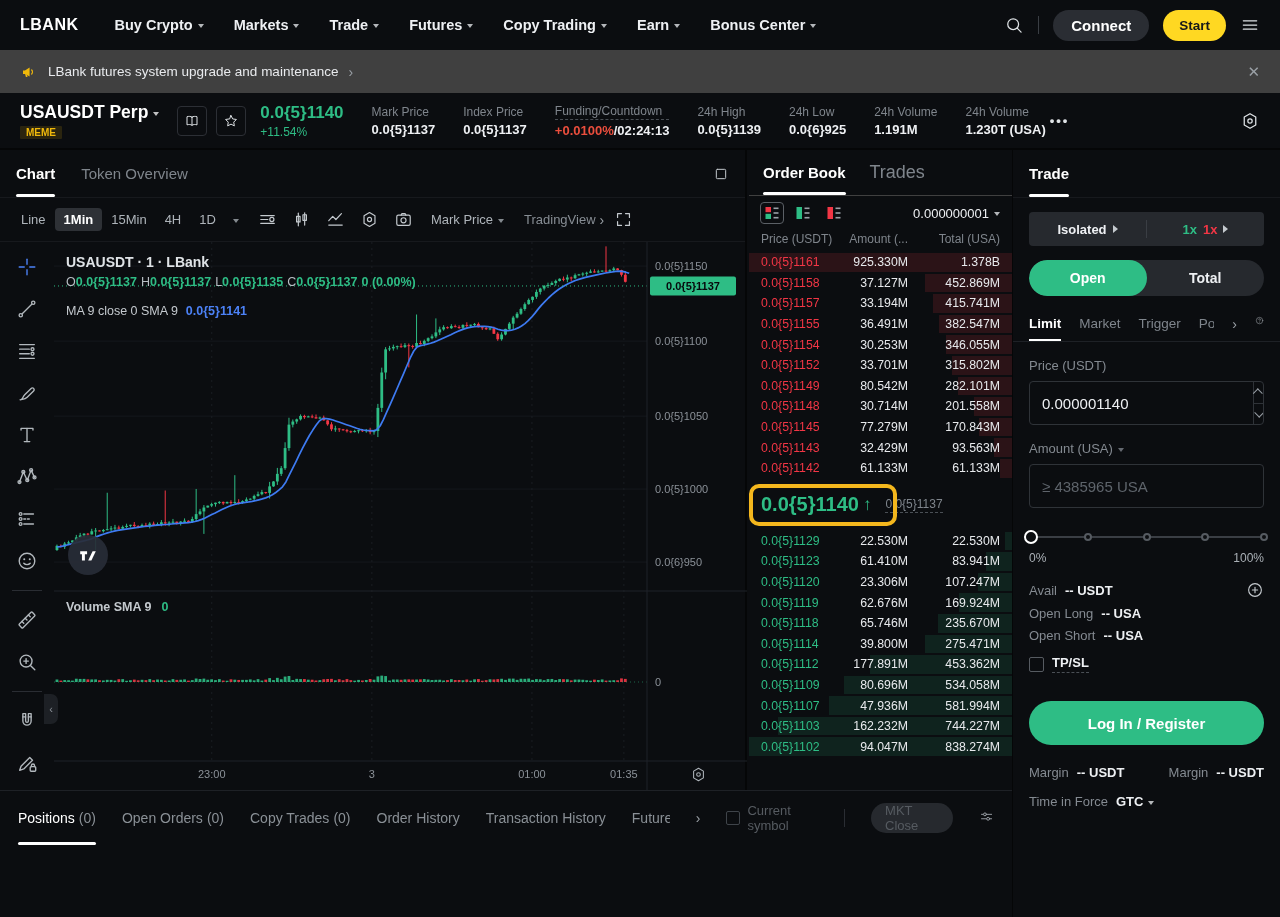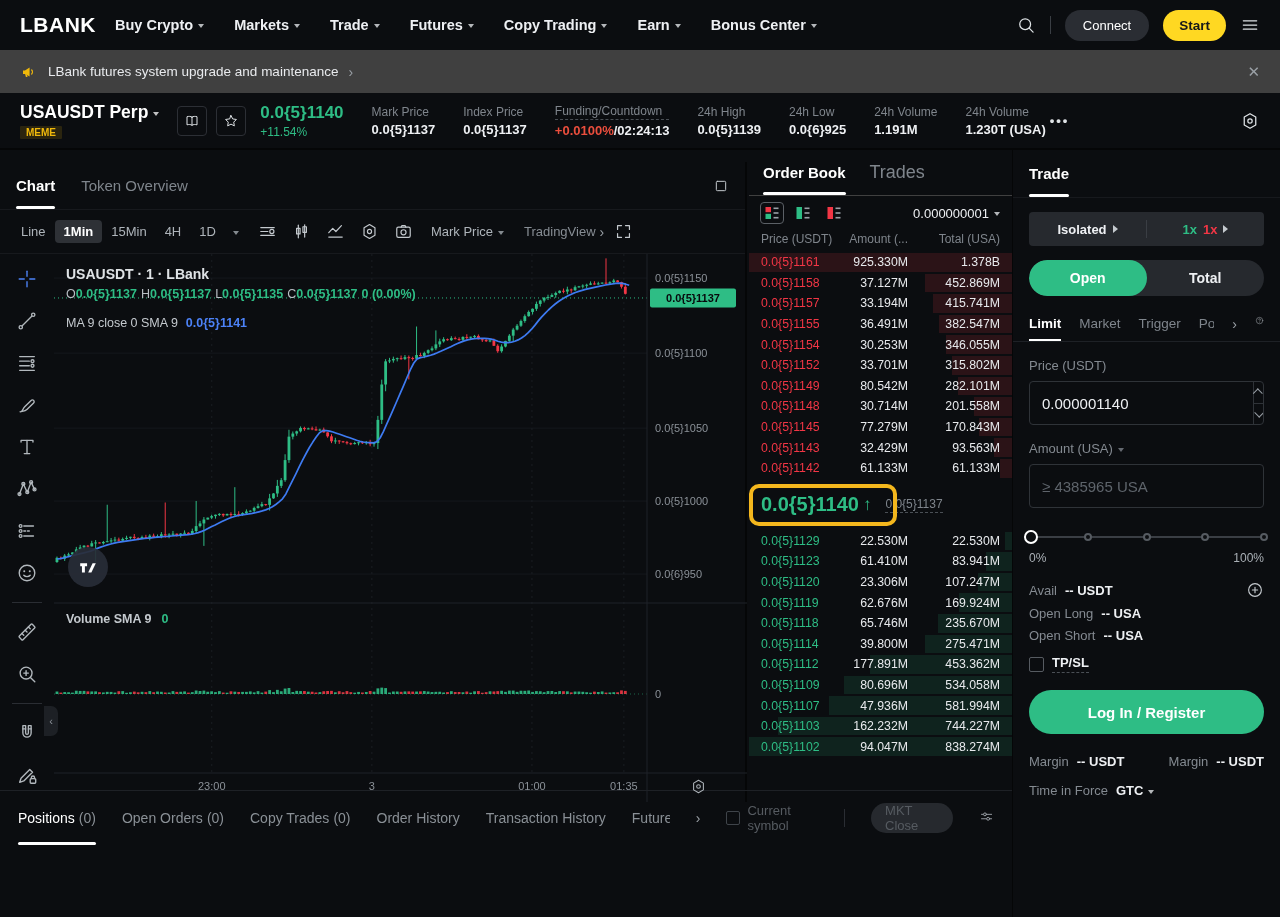--- a/index.html
+++ b/index.html
@@ -1,30 +1,30 @@
 <!DOCTYPE html>
 <html><head>
 <meta charset="utf-8">
 <style>
   *{margin:0;padding:0;box-sizing:border-box}
   body{background:#000;font-family:"Liberation Sans","DejaVu Sans",sans-serif}
   .app{position:relative;width:1280px;height:917px;background:#0b0d10;color:#eef0f3;overflow:hidden;font-size:13px}
   svg{display:block}
   
   .hdr{position:absolute;top:0;left:0;right:0;height:50px;display:flex;align-items:center;padding:0 20px;background:#0b0d10;z-index:5}
-  .logo{font-size:21px;font-weight:800;letter-spacing:.5px;color:#fff;margin-right:19px}
+  .logo{font-size:16px;font-weight:800;letter-spacing:.5px;color:#fff;margin-right:36px}
   .nav{display:flex;align-items:center;gap:30px}
   .nav-item{display:flex;align-items:center;font-size:14.5px;font-weight:600;color:#eef0f3;cursor:pointer}
   .caret{display:inline-block;width:0;height:0;border-left:3.5px solid transparent;border-right:3.5px solid transparent;border-top:4.5px solid currentColor;margin-left:5px;opacity:.75;transform:translateY(1px)}
   .hdr-right{margin-left:auto;display:flex;align-items:center;gap:14px}
   .icon16{width:18px;height:18px;color:#dfe3e6}
   .icon16 svg,.icon20 svg{width:100%;height:100%}
   .icon20{width:20px;height:20px;color:#dfe3e6}
   .vdiv{width:1px;height:18px;background:#3a3e44}
-  .btn-connect{height:31px;padding:0 18px;border-radius:16px;background:#2a2d33;color:#fff;font-size:13px;font-weight:400;display:flex;align-items:center;cursor:pointer}
+  .btn-connect{height:31px;padding:0 18px;border-radius:16px;background:#2a2d33;color:#fff;font-size:15px;font-weight:700;display:flex;align-items:center;cursor:pointer}
   .btn-start{height:31px;padding:0 16px;border-radius:16px;background:#ffd822;color:#16181a;font-size:13.5px;font-weight:700;display:flex;align-items:center;cursor:pointer}
   
   .announce{position:absolute;top:50px;left:0;right:0;height:43px;background:#404040;display:flex;align-items:center;padding:0 20px;gap:10px}
   .announce .txt{font-size:13.5px;color:#e8eaed}
   .chev-r{color:#9aa0a6;font-size:14px;line-height:1}
   .announce .x{margin-left:auto;color:#9aa0a6;font-size:15px;cursor:pointer}
   
   .ticker{position:absolute;top:93px;left:0;right:0;height:57px;display:flex;align-items:center;padding:0 20px;border-bottom:2px solid #050607}
   .sym-block{margin-right:12px}
   .sym-name{display:flex;align-items:center;font-size:17.5px;font-weight:700;color:#fff;cursor:pointer}
@@ -37,21 +37,21 @@
   .px-chg{font-size:12px;color:#2ebd85;margin-top:2px}
   .stats{display:flex;gap:28px;align-items:center}
   .stat-label{font-size:12px;color:#7f858c;white-space:nowrap}
   .stat-label.dashed{border-bottom:1px dashed #4a4f55;padding-bottom:1px}
   .stat-value{font-size:13px;font-weight:700;color:#eef0f3;margin-top:3px;white-space:nowrap}
   .stat-value .accent{color:#eb4e3d}
   .more-dots{color:#dfe3e6;font-weight:700;letter-spacing:2px;margin-left:4px;cursor:pointer}
   .tk-gear{margin-left:auto;width:20px;height:20px;color:#dfe3e6;cursor:pointer}
   
   .main{position:absolute;top:150px;left:0;right:0;bottom:0}
-  .chart-col{position:absolute;left:0;top:12px;width:747px;height:640px;border-right:2px solid #050607}
+  .chart-col{position:absolute;left:0;top:0;width:747px;height:640px;border-right:2px solid #050607}
   .ob-col{position:absolute;left:749px;top:0;width:263px;height:640px}
   .trade-col{position:absolute;left:1012px;top:0;width:268px;bottom:0;border-left:1px solid #050607;padding:0 16px}
   
   .chart-tabs{height:48px;display:flex;align-items:center;gap:26px;padding:0 16px;border-bottom:1px solid #17191d}
   .ctab{position:relative;height:100%;display:flex;align-items:center;font-size:15px;color:#7f858c;cursor:pointer}
   .ctab.active{color:#fff;font-weight:700}
   .ctab.active::after{content:"";position:absolute;left:0;right:0;bottom:0;height:3px;background:#fff;border-radius:2px}
   .chart-tabs .right{margin-left:auto;width:16px;height:16px;color:#c4c9ce;cursor:pointer}
   .chart-toolbar{height:44px;display:flex;align-items:center;gap:4px;padding:0 12px;border-bottom:1px solid #17191d;color:#aeb4ba}
   .intv{padding:4px 9px;font-size:13px;color:#aeb4ba;border-radius:4px;cursor:pointer}
@@ -137,21 +137,21 @@
   .sl-dot.big{top:0;width:14px;height:14px;border:2.5px solid #fff}
   .sl-labels{display:flex;justify-content:space-between;margin-top:7px;font-size:12px;color:#aab0b6}
   .kv{display:flex;align-items:center;font-size:13px;margin-top:7px}
   .kv .k{color:#848a91;margin-right:8px}
   .kv .v{color:#eef0f3;font-weight:700}
   .kv.first{margin-top:16px}
   .plus-ic{margin-left:auto;width:18px;height:18px;color:#c4c9ce;cursor:pointer}
   .tpsl{margin-top:12px;display:flex;align-items:center;gap:8px}
   .cb{width:15px;height:15px;border:1px solid #565b61;border-radius:2px;display:inline-block;cursor:pointer;flex:none}
   .tpsl .lbl{font-size:13px;font-weight:700;color:#eef0f3;border-bottom:1px dashed #4a4f55;padding-bottom:2px;cursor:pointer}
-  .login-btn{margin-top:17px;height:44px;border-radius:22px;background:#2ebd85;display:flex;align-items:center;justify-content:center;font-size:15px;font-weight:700;color:#fff;cursor:pointer}
+  .login-btn{margin-top:28px;height:44px;border-radius:22px;background:#2ebd85;display:flex;align-items:center;justify-content:center;font-size:15px;font-weight:700;color:#fff;cursor:pointer}
   .margins{margin-top:20px;display:flex;justify-content:space-between}
   .tif{margin-top:14px}
   
   .bottom-bar{position:absolute;left:0;top:640px;width:1012px;height:54px;border-top:1px solid #1e2126;display:flex;align-items:center;padding:0 18px;gap:26px}
   .btab{position:relative;height:54px;display:flex;align-items:center;font-size:14px;color:#8a9096;cursor:pointer;white-space:nowrap}
   .btab .cnt{margin-left:4px;color:#8a9096}
   .btab.active{color:#fff;font-weight:400}
   .btab.active::after{content:"";position:absolute;left:0;right:0;bottom:0;height:3px;background:#fff;border-radius:2px}
   .btab.trunc{max-width:38px;overflow:hidden}
   .bb-check{display:flex;align-items:center;gap:7px;color:#565b61;font-size:13px}

